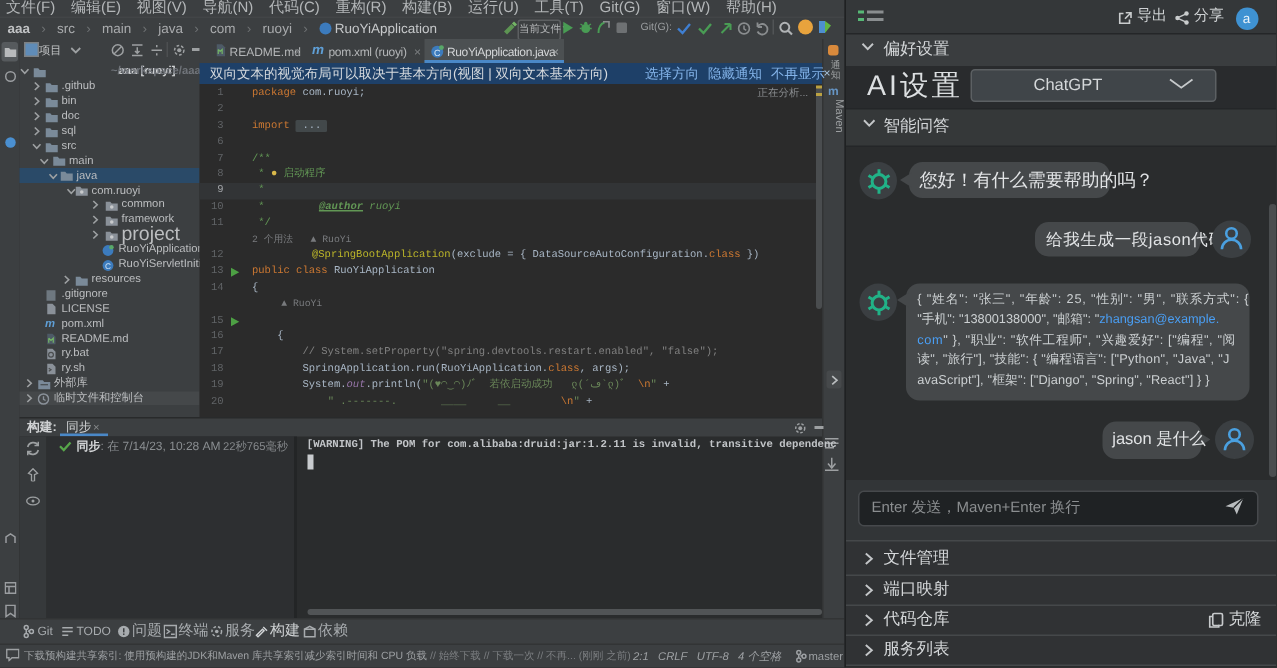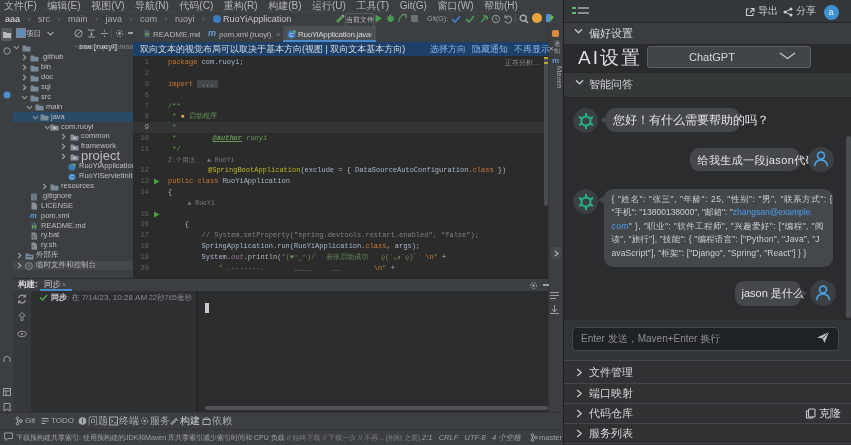--- a/index.html
+++ b/index.html
@@ -536,20 +536,21 @@
       </svg>
     </div>
 <div class="a" style="left:39px;top:293px;">
       <svg width="9" height="9">
         <path d="M1 4.5l2.5 2.5L8 2" fill="none" stroke="#57a64a" stroke-width="1.5"></path>
       </svg>
     </div>
 <div class="a" style="left:51px;top:291.5px;height:11px;line-height:11.5px;font-size:8px;font-weight:bold;color:#d6d8da;white-space:nowrap;">同步<span style="font-weight:normal;color:#8a8e91;">: 在 7/14/23, 10:28 AM</span></div>
 <div class="a" style="left:148px;top:291.5px;width:44px;height:11px;line-height:11.5px;font-size:7.5px;color:#84878a;text-align:right;white-space:nowrap;">22秒765毫秒</div>
 <div class="a" style="left:196px;top:291px;width:1.5px;height:121px;background:#232526;"></div>
+<div class="a mono" style="left:204.5px;top:291.5px;height:10px;line-height:10.5px;font-size:7.1px;font-weight:bold;color:#c2c5c8;white-space:nowrap;">[WARNING] The POM for com.alibaba:druid:jar:1.2.11 is invalid, transitive dependenc</div>
 <div class="a" style="left:204.5px;top:303px;width:4.5px;height:10px;background:#c8cbce;"></div>
 <div class="a" style="left:205px;top:406px;width:343px;height:3.5px;background:#515456;border-radius:2px;"></div>
 
 <div class="a" style="left:0;top:412px;width:563px;height:17px;background:#3c3f41;border-top:1px solid #323435;"></div>
 
 <div class="a" style="left:15px;top:415.5px;">
       <svg width="8" height="10">
         <circle cx="2.5" cy="2.3" r="1.3" fill="none" stroke="#a7abae"></circle>
         <circle cx="2.5" cy="7.7" r="1.3" fill="none" stroke="#a7abae"></circle>
         <circle cx="6" cy="5" r="1.3" fill="none" stroke="#a7abae"></circle>

